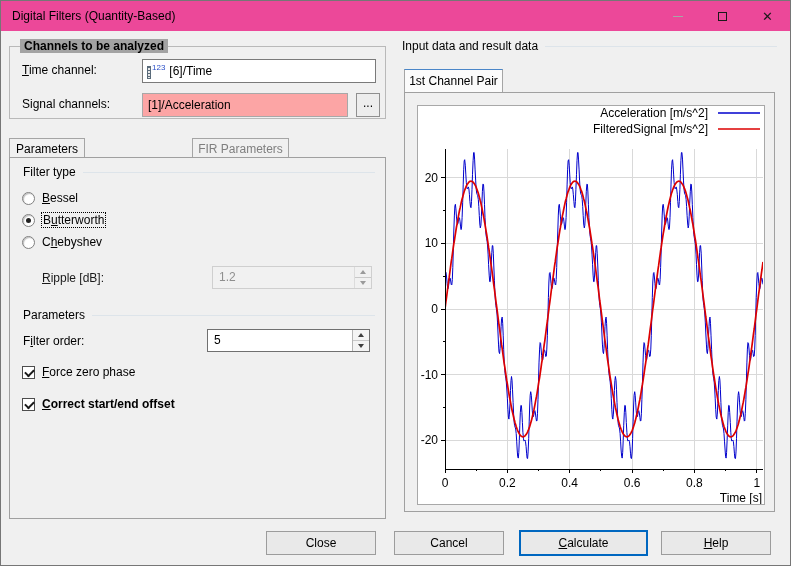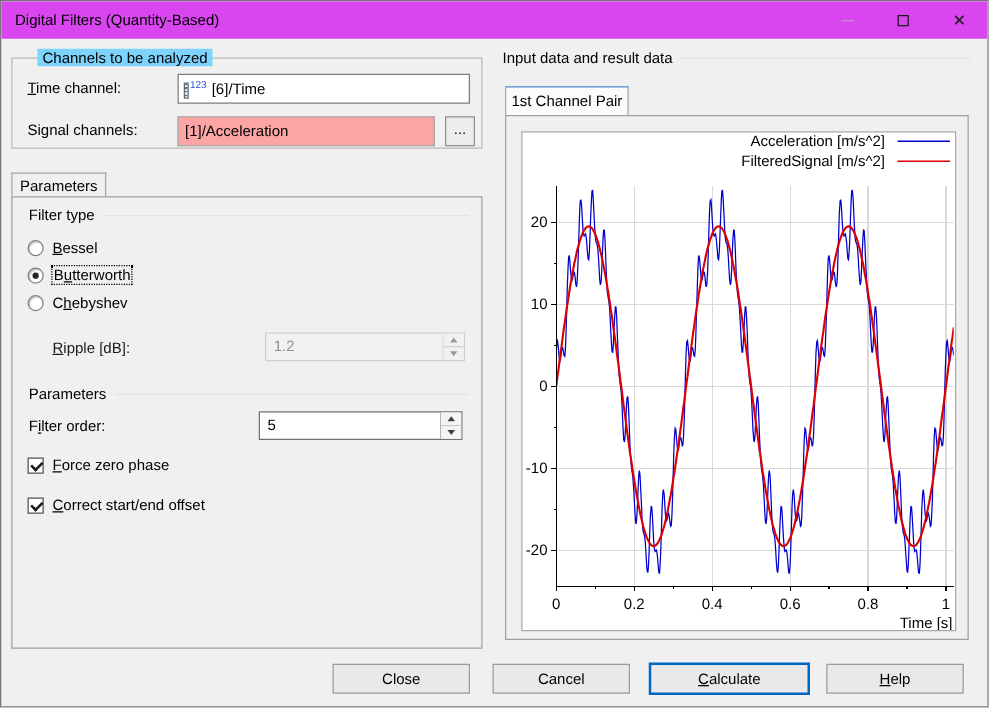--- a/index.html
+++ b/index.html
@@ -1,30 +1,30 @@
 <!DOCTYPE html>
 <html><head>
 <meta charset="utf-8">
 <style>
   html,body{margin:0;padding:0;background:#cfcfcf;}
   *{box-sizing:border-box;}
   .dlg{position:relative;width:791px;height:566px;background:#f0f0f0;
        border:1px solid #767676;font-family:"Liberation Sans",sans-serif;
        font-size:12px;color:#000;overflow:hidden;}
   
-  .titlebar{position:absolute;left:0;top:0;width:100%;height:30px;background:#d946ef;}
+  .titlebar{position:absolute;left:0;top:0;width:100%;height:30px;background:#ec4899;}
   .title{position:absolute;left:11px;top:0;line-height:30px;}
   .winbtns{position:absolute;right:0;top:0;height:30px;display:flex;}
   .winbtn{width:45px;height:30px;display:flex;align-items:center;justify-content:center;}
   .glyph-min{width:10px;height:1px;background:#a6a6a6;}
   .glyph-max{width:9px;height:9px;border:1px solid #1a1a1a;background:transparent;}
   .glyph-close{font-size:13px;color:#1a1a1a;line-height:1;}
   
   .groupbox{position:absolute;border:1px solid #b9b9b9;}
-  .gb-title{position:absolute;top:-8px;left:20px;background:#7dd3fc;padding:0 4px;white-space:nowrap;}
+  .gb-title{position:absolute;top:-8px;left:10px;background:#a3a3a3;padding:0 4px;white-space:nowrap;font-weight:bold;}
   .sep-head{position:absolute;display:flex;align-items:center;gap:7px;}
   .sep-head .line{flex:1;height:1px;background:#dde4ea;}
   .lbl{position:absolute;white-space:nowrap;}
   
   .txtinput{position:absolute;background:#fff;border:1px solid #7a7a7a;display:flex;align-items:center;padding-left:4px;gap:4px;}
   .rofield{position:absolute;background:#fca5a5;border:1px solid #a8a8a8;display:flex;align-items:center;padding-left:5px;}
   .smallbtn{position:absolute;background:#ededed;border:1px solid #8f8f8f;display:flex;align-items:center;justify-content:center;padding-bottom:4px;}
   
   .tab{position:absolute;border:1px solid #a5a5a5;border-bottom:none;background:#f0f0f0;
        display:flex;align-items:center;justify-content:center;white-space:nowrap;}
@@ -96,20 +96,21 @@
       <span>[6]/Time</span>
     </div>
     <span class="lbl" style="left:12px;top:50px;">Signal channels:</span>
     <div class="rofield" style="left:132px;top:46px;width:206px;height:24px;">
       <span>[1]/Acceleration</span>
     </div>
     <div class="smallbtn" style="left:346px;top:46px;width:24px;height:24px;">...</div>
   </div>
 
   <div class="tab" style="left:8px;top:137px;width:76px;height:20px;">Parameters</div>
+  <div class="tab dis" style="left:191px;top:137px;width:97px;height:20px;">FIR Parameters</div>
 
   <div class="panel" style="left:8px;top:156px;width:377px;height:362px;z-index:2;">
     <div class="sep-head" style="left:13px;top:7px;width:352px;">
       <span>Filter type</span>
         <span class="line"></span>
     </div>
 
     <span class="radio" style="left:12px;top:34px;"></span>
     <span class="lbl" style="left:32px;top:33px;"><u>B</u>essel</span>
 
@@ -147,21 +148,21 @@
         <div class="spinbtn">
             <span class="arr-dn"></span>
           </div>
       </div>
     </div>
 
     <span class="checkbox" style="left:12px;top:208px;"></span>
     <span class="lbl" style="left:32px;top:207px;"><u>F</u>orce zero phase</span>
 
     <span class="checkbox" style="left:12px;top:240px;"></span>
-    <span class="lbl" style="left:32px;top:239px;"><u>C</u>orrect start/end offset</span>
+    <span class="lbl" style="left:32px;top:239px;font-weight:bold;"><u>C</u>orrect start/end offset</span>
   </div>
 
   <div class="sep-head" style="left:401px;top:38px;width:375px;">
     <span>Input data and result data</span>
       <span class="line"></span>
   </div>
 
   <div class="tab sel" style="left:403px;top:68px;width:99px;height:23px;">1st Channel Pair</div>
   <div class="panel" style="left:403px;top:91px;width:371px;height:420px;z-index:2;">
     <div class="chartframe">

